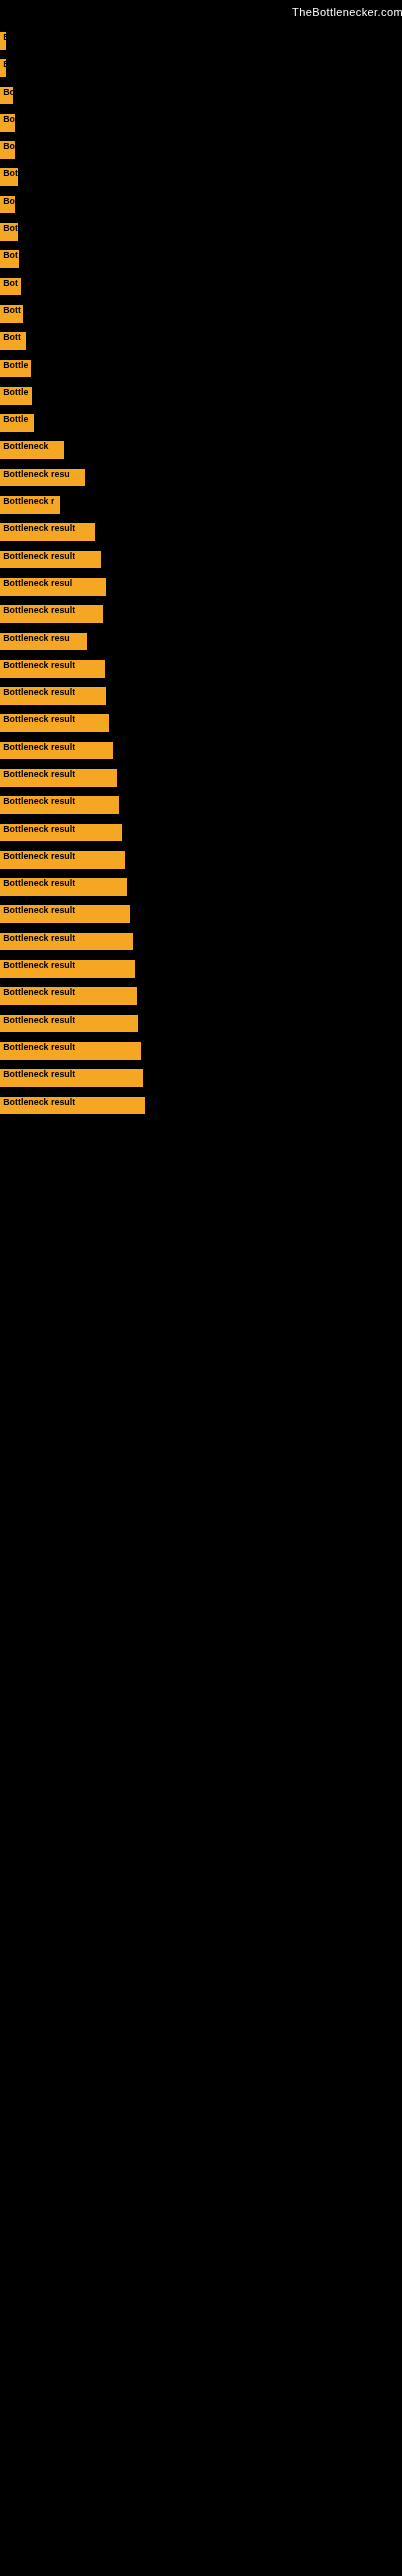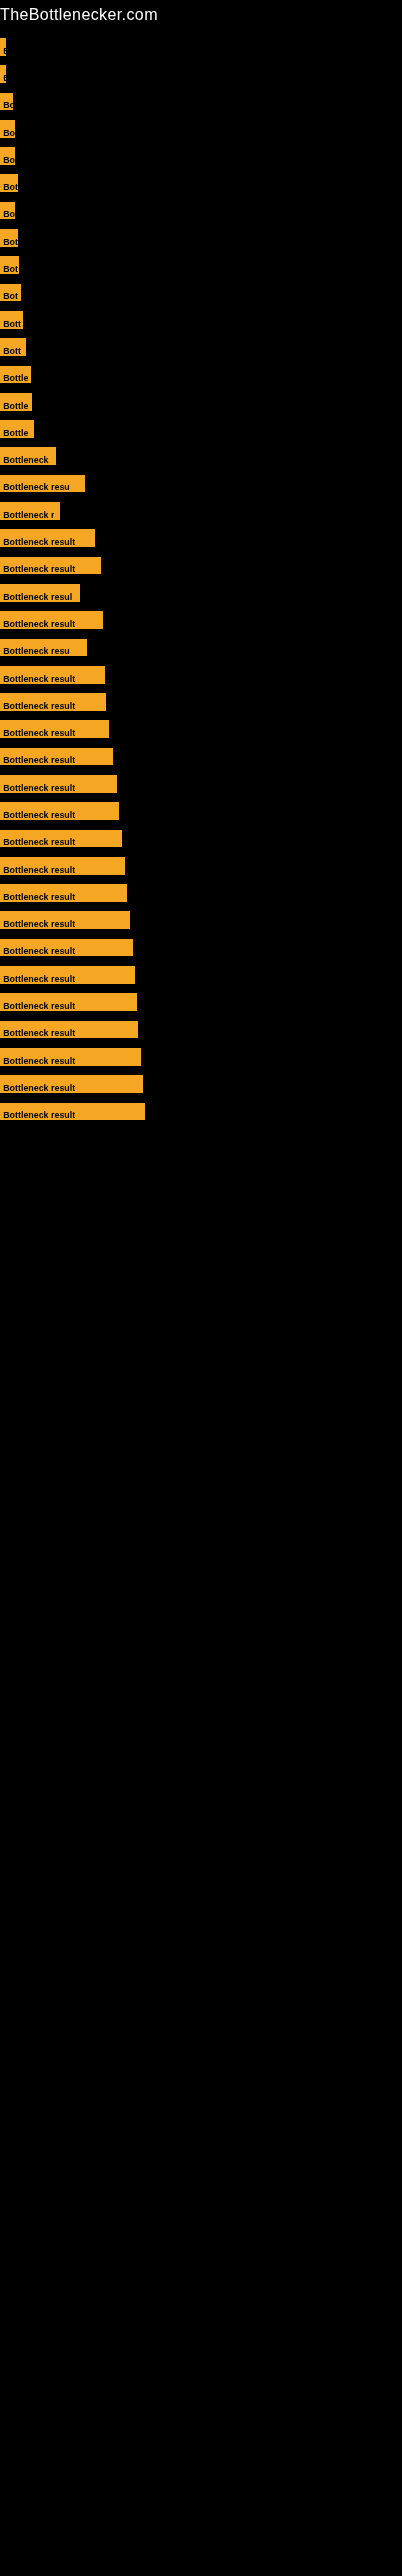--- a/index.html
+++ b/index.html
@@ -11,22 +11,22 @@
     body {
       background-color: #000;
       width: 403px;
       min-height: 2576px;
       font-family: Arial, sans-serif;
       position: relative;
     }
 
     .site-title {
       color: #fff;
-      font-size: 16px;
-      text-align: left;
+      font-size: 11px;
+      text-align: right;
       padding: 6.4px 0 3.2px 0;
       letter-spacing: 0.4px;
     }
 
     .bars-container {
       display: flex;
       flex-direction: column;
       padding: 8px 0;
       gap: 0;
     }
@@ -35,21 +35,21 @@
       display: flex;
       align-items: center;
       margin-bottom: 4.8px;
       height: 22.5px;
     }
 
     .bar {
       background-color: #F5A623;
       height: 17.7px;
       display: flex;
-      align-items: flex-end;
+      align-items: flex-start;
       padding-left: 3.2px;
       min-width: 6.4px;
     }
 
     .bar-label {
       color: #000;
       font-size: 8.9px;
       font-weight: bold;
       white-space: nowrap;
       overflow: hidden;
@@ -130,21 +130,21 @@
       <div class="bar" style="width: 32px;">
         <span class="bar-label">Bottle</span>
       </div>
     </div>
     <div class="bar-row">
       <div class="bar" style="width: 34px;">
         <span class="bar-label">Bottle</span>
       </div>
     </div>
     <div class="bar-row">
-      <div class="bar" style="width: 56px;">
+      <div class="bar" style="width: 64px;">
         <span class="bar-label">Bottleneck</span>
       </div>
     </div>
     <div class="bar-row">
       <div class="bar" style="width: 85px;">
         <span class="bar-label">Bottleneck resu</span>
       </div>
     </div>
     <div class="bar-row">
       <div class="bar" style="width: 60px;">
@@ -155,21 +155,21 @@
       <div class="bar" style="width: 95px;">
         <span class="bar-label">Bottleneck result</span>
       </div>
     </div>
     <div class="bar-row">
       <div class="bar" style="width: 101px;">
         <span class="bar-label">Bottleneck result</span>
       </div>
     </div>
     <div class="bar-row">
-      <div class="bar" style="width: 80px;">
+      <div class="bar" style="width: 106px;">
         <span class="bar-label">Bottleneck resul</span>
       </div>
     </div>
     <div class="bar-row">
       <div class="bar" style="width: 103px;">
         <span class="bar-label">Bottleneck result</span>
       </div>
     </div>
     <div class="bar-row">
       <div class="bar" style="width: 87px;">

